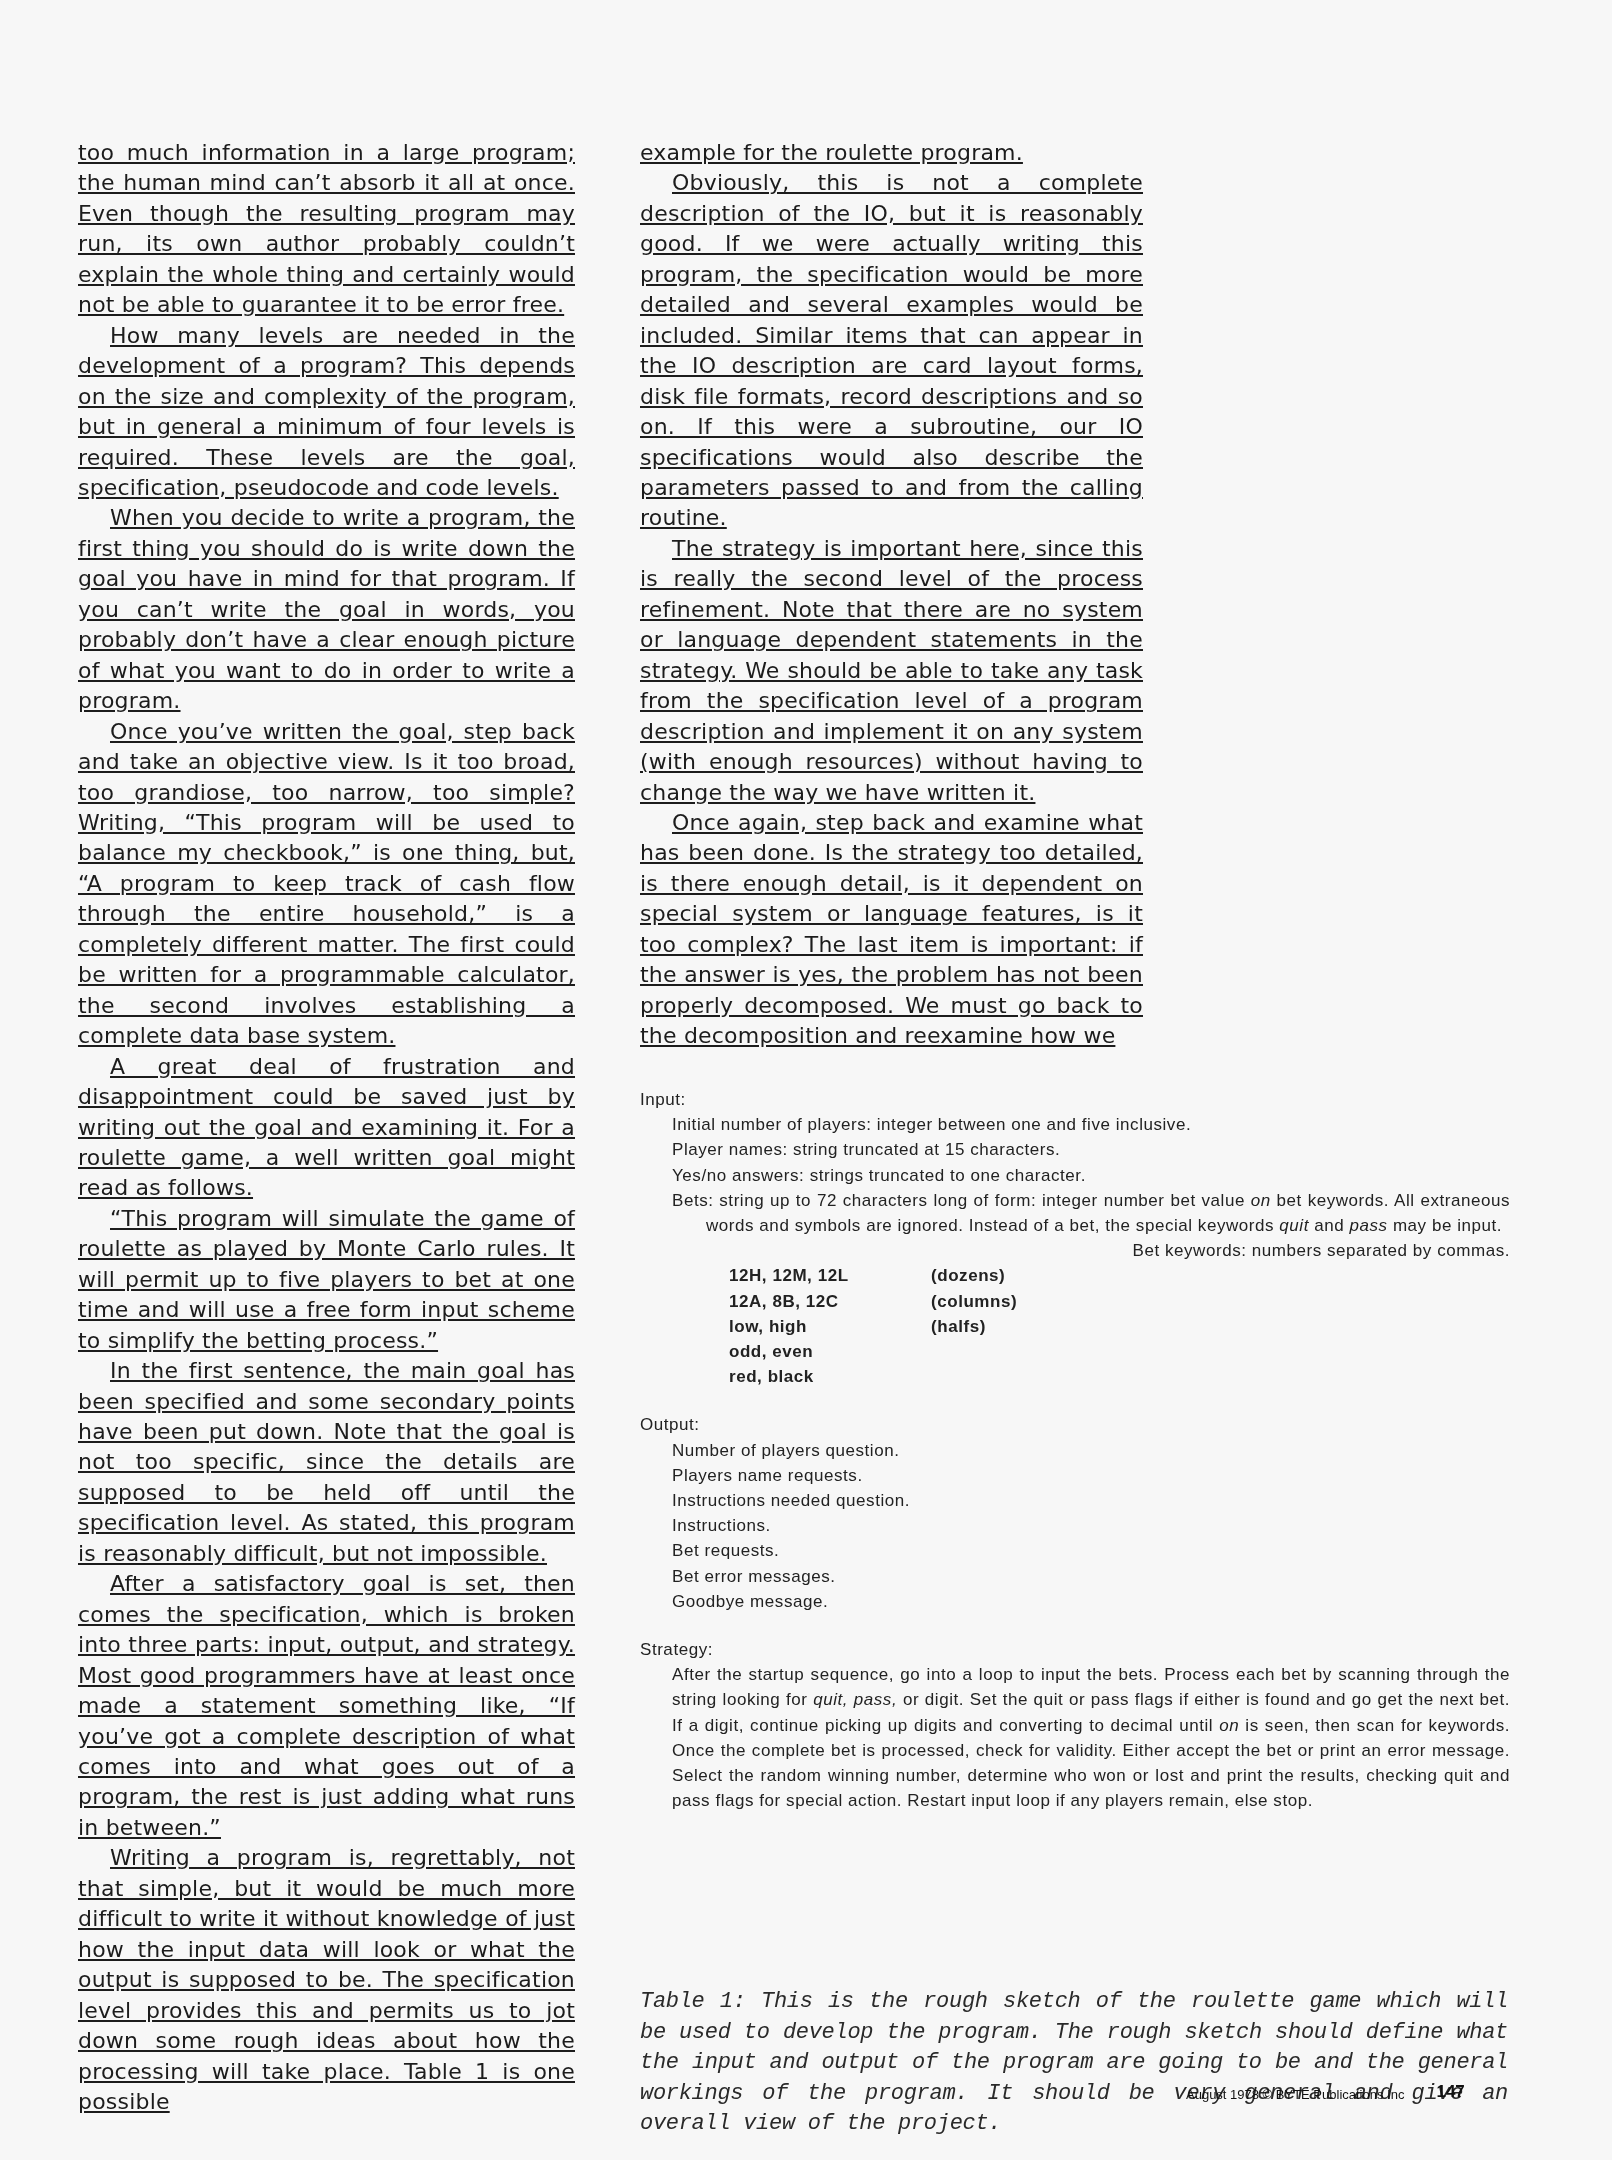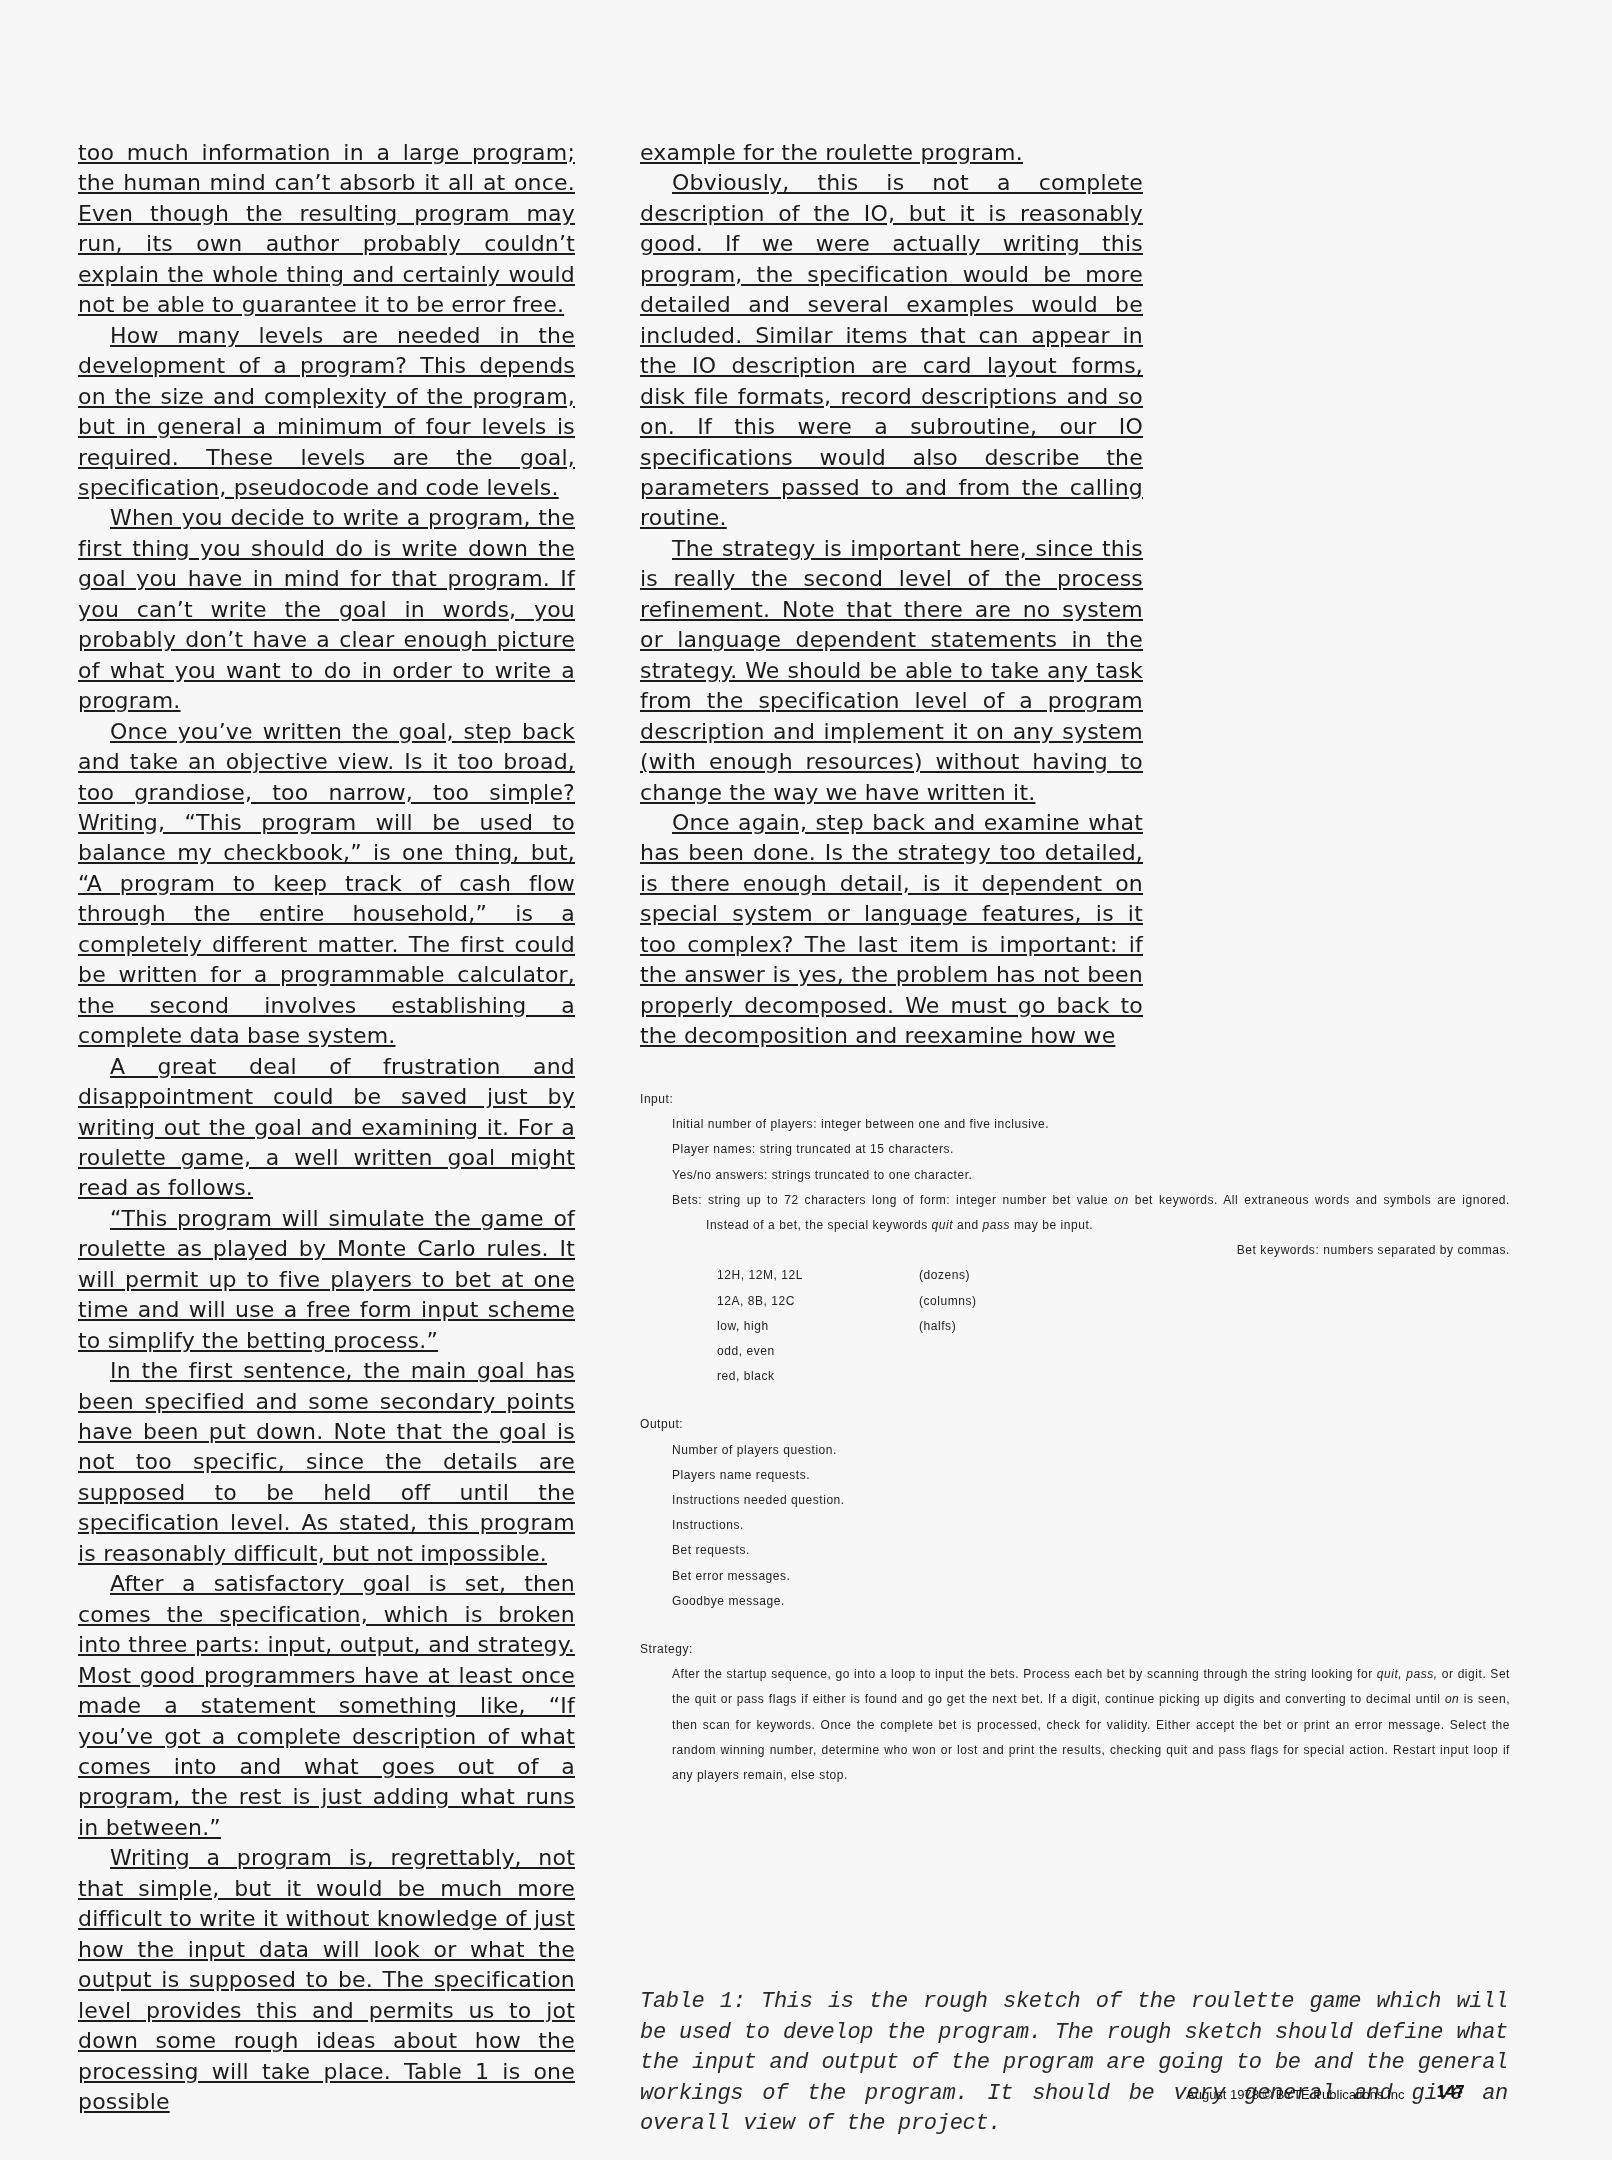--- a/index.html
+++ b/index.html
@@ -15,29 +15,29 @@
     text-align: justify; letter-spacing: 0.2px; text-decoration: underline;
   }
   .col.left { left: 78px; width: 497px; }
   .col.right { left: 640px; width: 503px; }
   .col p { margin: 0; text-indent: 0; }
   .col p.ind { text-indent: 32px; }
   .col p.noind { text-indent: 0; }
   .table1 {
     position: absolute; left: 640px; top: 1087px; width: 870px;
     font-family: "Liberation Sans", sans-serif;
-    font-size: 12px; line-height: 25.2px; letter-spacing: 0.55px;
+    font-size: 17px; line-height: 25.2px; letter-spacing: 0.55px;
     color: #222;
   }
   .sec-head { margin: 0; }
   .sec-items { margin: 0 0 0 32px; }
   .row { margin: 0; }
   .row.hang { padding-left: 34px; text-indent: -34px; text-align: justify; }
   .sub { margin-left: 34px; text-align: right; }
-  .kw { margin-left: 45px; display: flex; }
+  .kw { margin-left: 57px; display: flex; font-weight: bold; }
   .kw .k { width: 202px; }
   .gap { height: 23px; }
   .strategy { text-align: justify; }
   i { font-style: italic; }
   .caption {
     position: absolute; left: 640px; top: 1987px; width: 868px;
     font-family: Liberation Mono, monospace; font-style: italic;
     font-size: 22px; line-height: 30.5px; color: #2a2a2a;
     text-align: justify; letter-spacing: -0.3px;
   }

